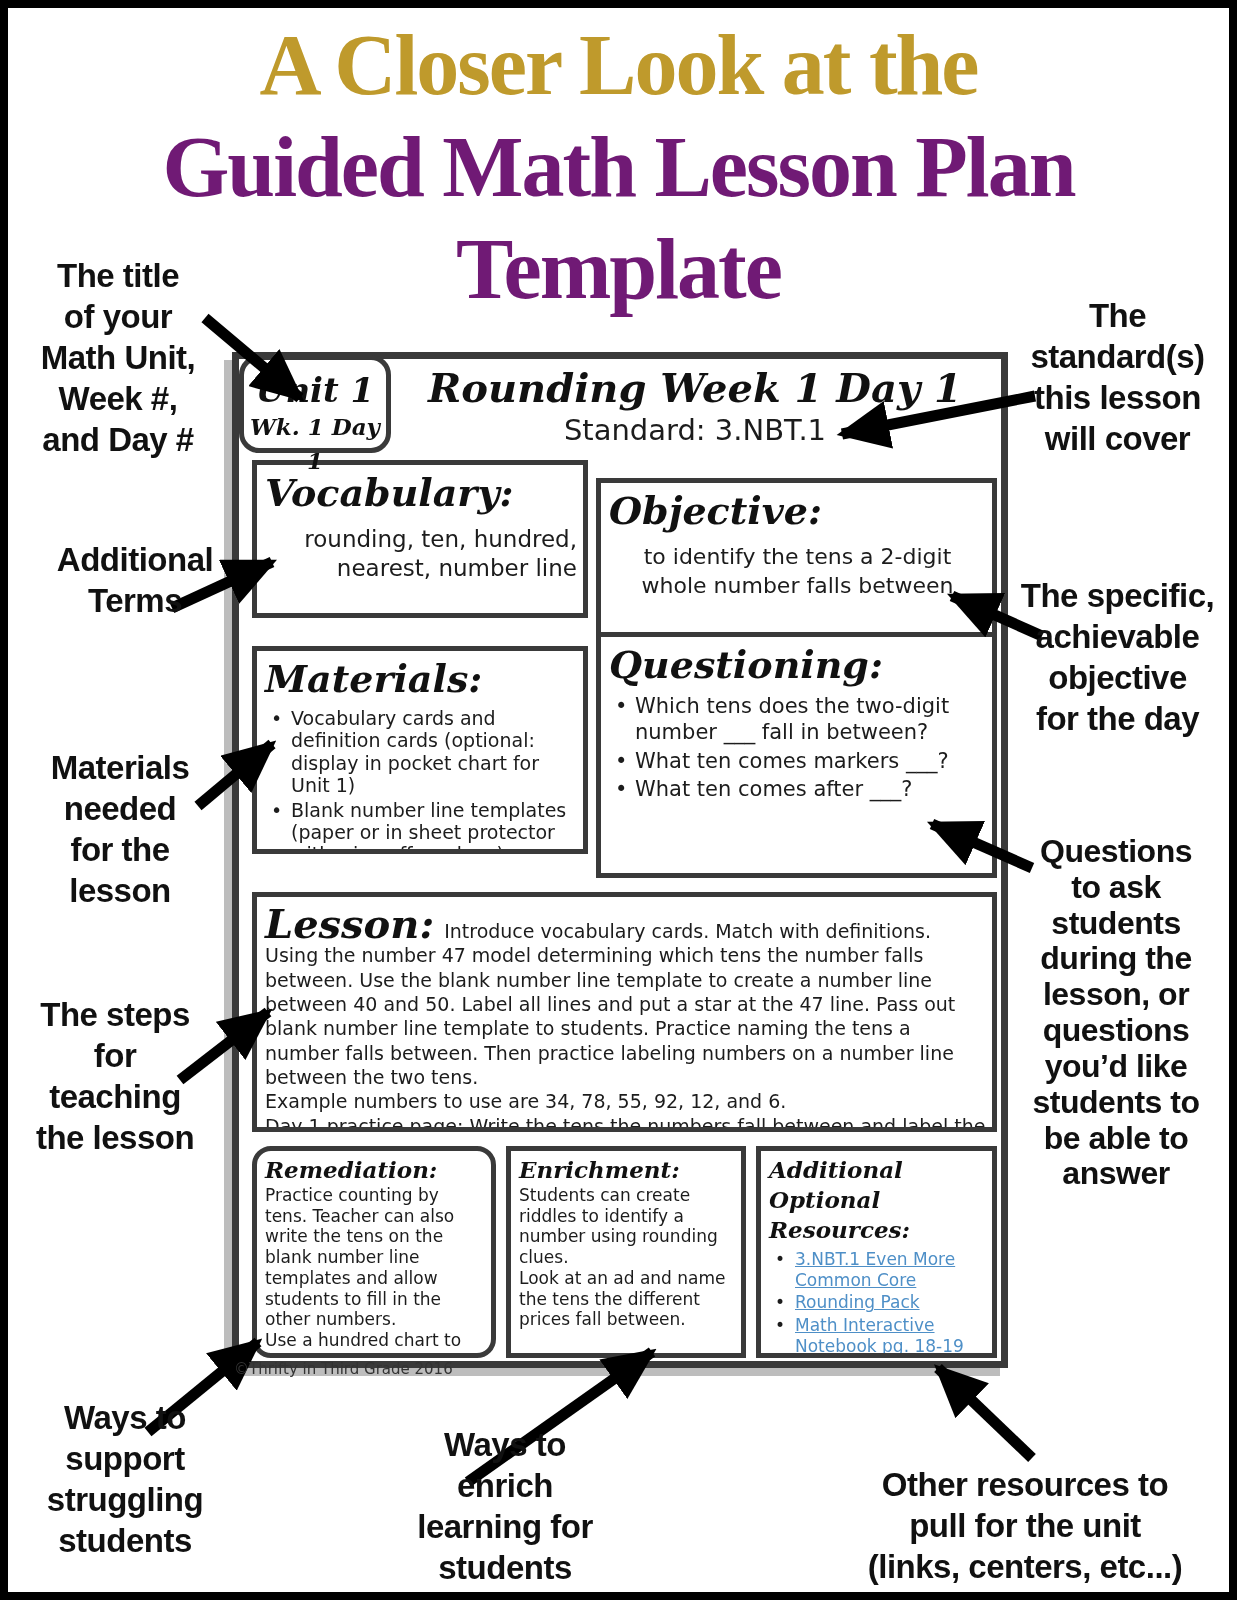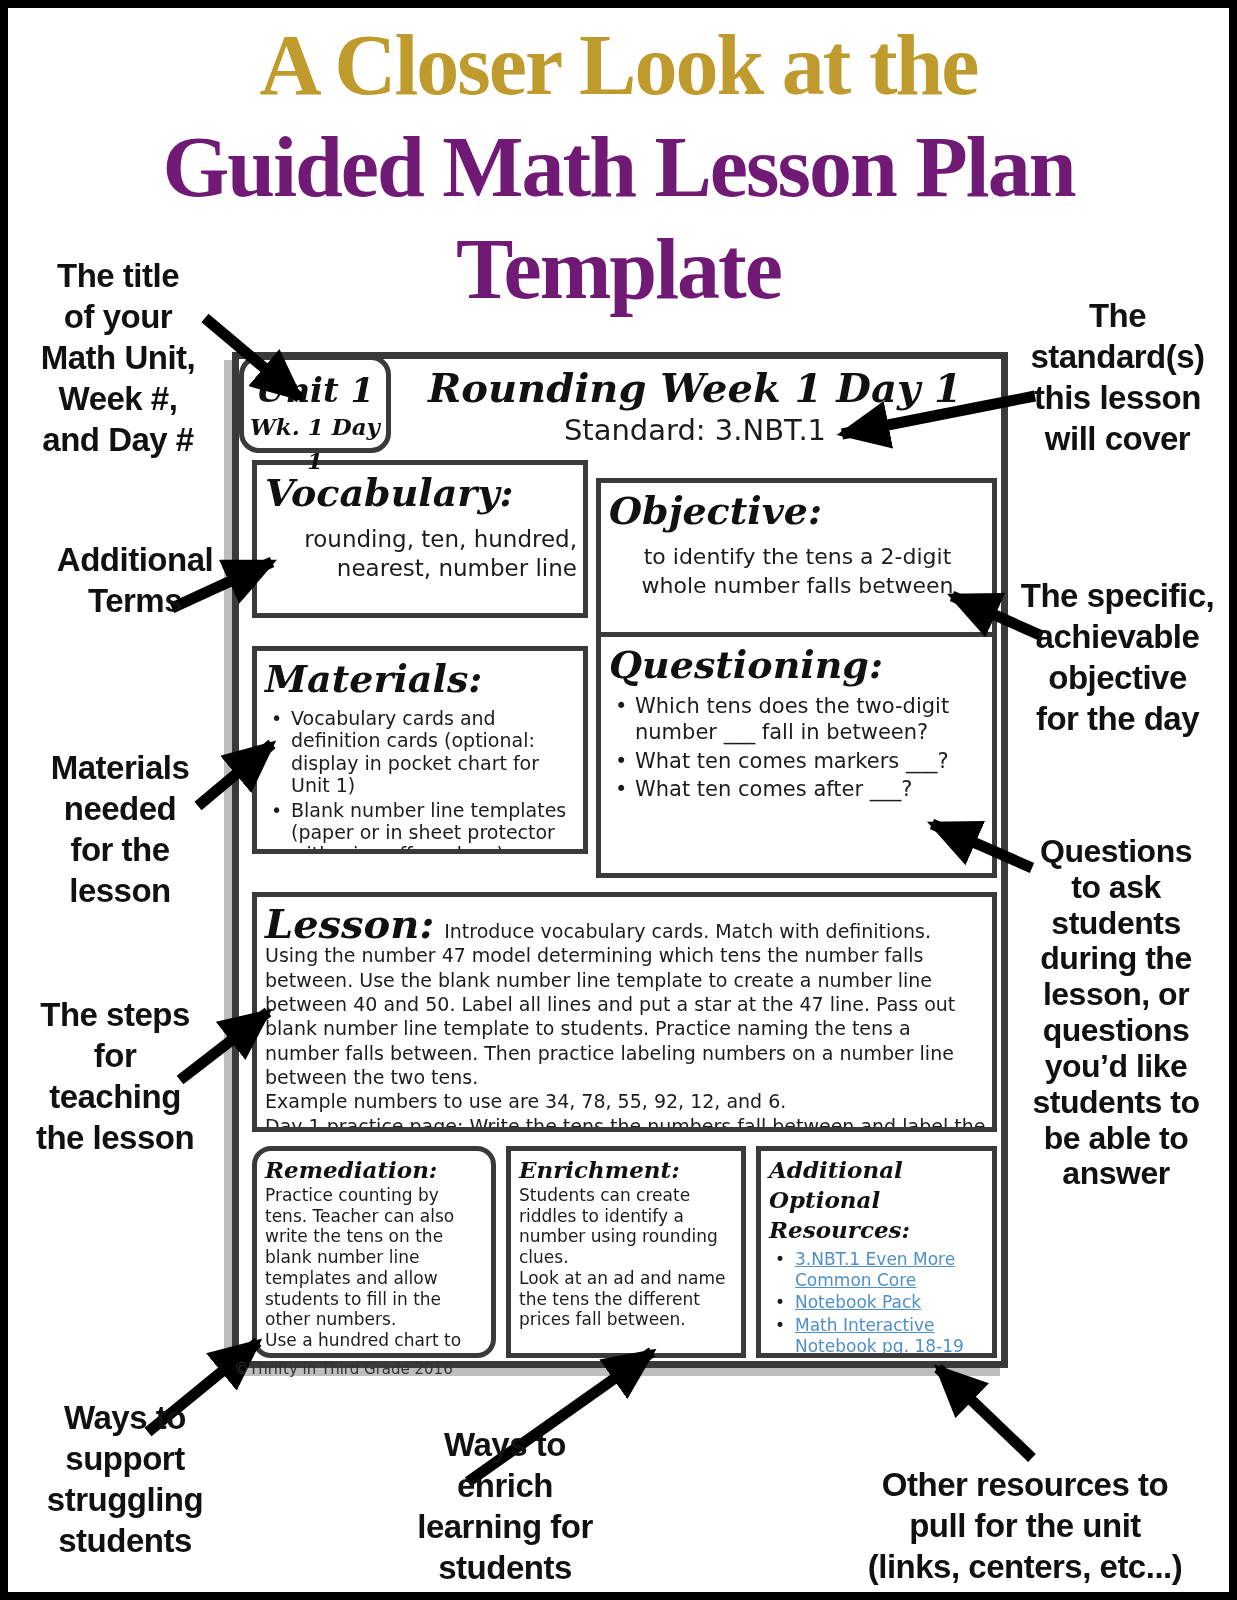--- a/index.html
+++ b/index.html
@@ -190,21 +190,21 @@
     <div class="box" style="left:267px;top:787px;width:240px;height:212px;">
       <div class="script lbl-sm">Enrichment:</div>
       <div class="hand body-l">Students can create riddles to identify a number using rounding clues.
 Look at an ad and name the tens the different prices fall between.</div>
     </div>
 
     <div class="box" style="left:517px;top:787px;width:241px;height:212px;">
       <div class="script lbl-sm">Additional Optional Resources:</div>
       <ul class="blist res hand">
         <li><span class="link">3.NBT.1 Even More Common Core</span></li>
-        <li><span class="link">Notebook Pack</span></li>
+        <li><span class="link">Rounding Pack</span></li>
         <li><span class="link">Math Interactive Notebook pg. 18-19</span></li>
 
       </ul>
     </div>
 
   </div>
 
   <div class="copyright hand">©Thrifty in Third Grade 2016</div>
 
   <div class="frame"></div>

